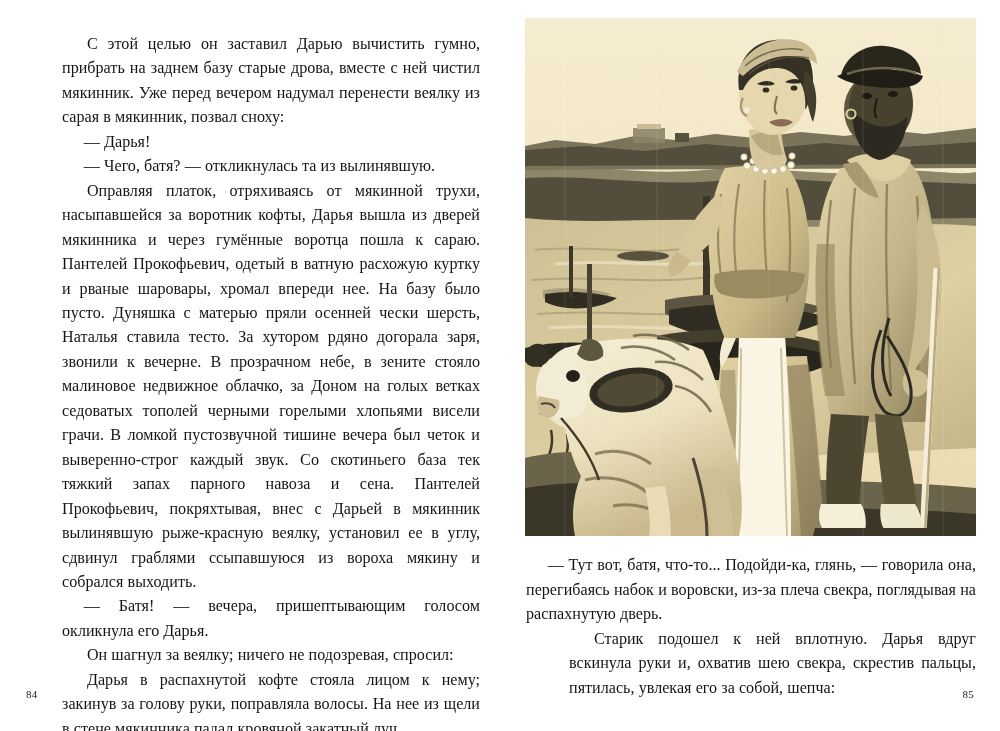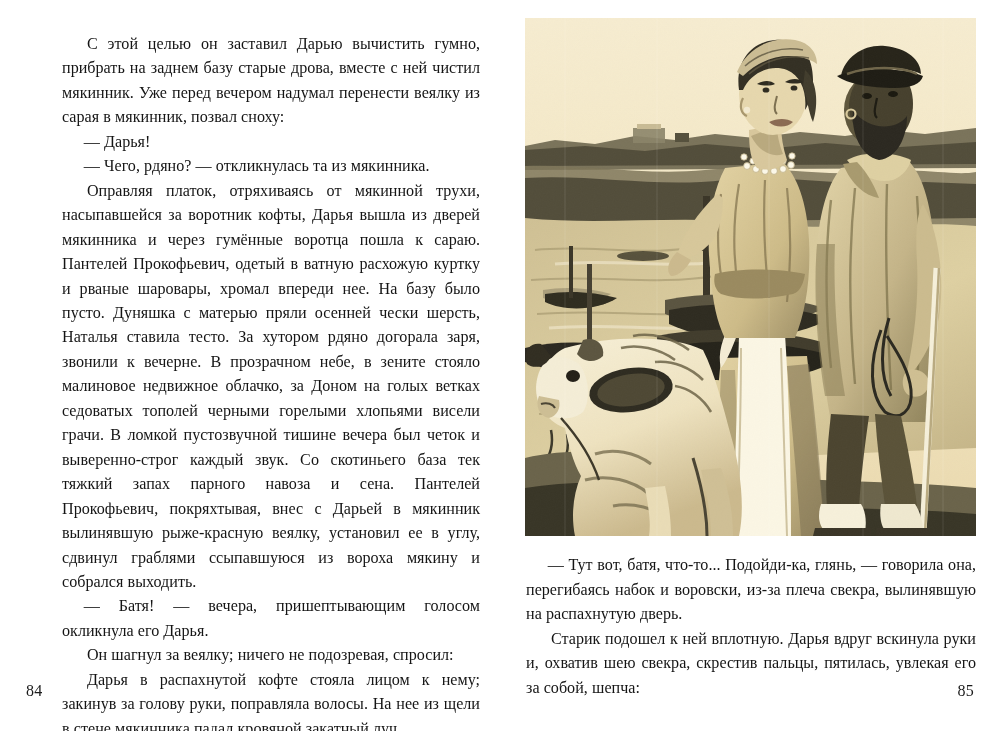--- a/index.html
+++ b/index.html
@@ -60,27 +60,28 @@
   }
   p.para.dialogue {
     text-indent: 1.35em;
   }
   .text-col-right p.para {
     font-size: 16.1px;
     line-height: 24.6px;
   }
   .text-col-right p.para + p.para {
     margin-top: 0;
+    margin-left: 43px;
   }
 
   
   .folio {
     position: absolute;
     bottom: 31px;
-    font-size: 16px;
+    font-size: 11px;
     font-family: "Liberation Serif", "DejaVu Serif", serif;
     color: #1b1b1b;
     letter-spacing: 0.3px;
   }
   .folio-left { left: 26px; }
   .folio-right { right: 26px; }
 
   
   .illustration {
     position: absolute;
@@ -100,21 +101,21 @@
 </head>
 <body>
 
 <div class="spread">
 
   <div class="page-left">
 
     <div class="text-col-left">
       <p class="para">С этой целью он заставил Дарью вычистить гумно, прибрать на заднем базу старые дрова, вместе с ней чистил мякинник. Уже перед вечером надумал перенести веялку из сарая в мякинник, позвал сноху:</p>
       <p class="para dialogue">— Дарья!</p>
-      <p class="para dialogue">— Чего, рдяно? — откликнулась та из мякинника.</p>
+      <p class="para dialogue">— Чего, батя? — откликнулась та из вылинявшую.</p>
       <p class="para">Оправляя платок, отряхиваясь от мякинной трухи, насыпавшейся за воротник кофты, Дарья вышла из дверей мякинника и через гумённые воротца пошла к сараю. Пантелей Прокофьевич, одетый в ватную расхожую куртку и рваные шаровары, хромал впереди нее. На базу было пусто. Дуняшка с матерью пряли осенней чески шерсть, Наталья ставила тесто. За хутором рдяно догорала заря, звонили к вечерне. В прозрачном небе, в зените стояло малиновое недвижное облачко, за Доном на голых ветках седоватых тополей черными горелыми хлопьями висели грачи. В ломкой пустозвучной тишине вечера был четок и выверенно-строг каждый звук. Со скотиньего база тек тяжкий запах парного навоза и сена. Пантелей Прокофьевич, покряхтывая, внес с Дарьей в мякинник вылинявшую рыже-красную веялку, установил ее в углу, сдвинул граблями ссыпавшуюся из вороха мякину и собрался выходить.</p>
       <p class="para dialogue">— Батя! — вечера, пришептывающим голосом окликнула его Дарья.</p>
       <p class="para">Он шагнул за веялку; ничего не подозревая, спросил:</p>
       <p class="para">Дарья в распахнутой кофте стояла лицом к нему; закинув за голову руки, поправляла волосы. На нее из щели в стене мякинника падал кровяной закатный луч.</p>
     </div>
 
     <div class="folio folio-left">84</div>
   </div>
 
   <div class="page-right">
@@ -393,20 +394,20 @@
           <path d="M40,0 L40,518"></path>
             <path d="M132,0 L132,518"></path>
           <path d="M244,0 L244,518"></path>
             <path d="M338,0 L338,518"></path>
           <path d="M418,0 L418,518"></path>
         </g>
       </svg>
     </div>
 
     <div class="text-col-right">
-      <p class="para dialogue">— Тут вот, батя, что-то... Подойди-ка, глянь, — говорила она, перегибаясь набок и воровски, из-за плеча свекра, вылинявшую на распахнутую дверь.</p>
+      <p class="para dialogue">— Тут вот, батя, что-то... Подойди-ка, глянь, — говорила она, перегибаясь набок и воровски, из-за плеча свекра, поглядывая на распахнутую дверь.</p>
       <p class="para">Старик подошел к ней вплотную. Дарья вдруг вскинула руки и, охватив шею свекра, скрестив пальцы, пятилась, увлекая его за собой, шепча:</p>
     </div>
 
     <div class="folio folio-right">85</div>
   </div>
 
 </div>
 
 </body></html>

